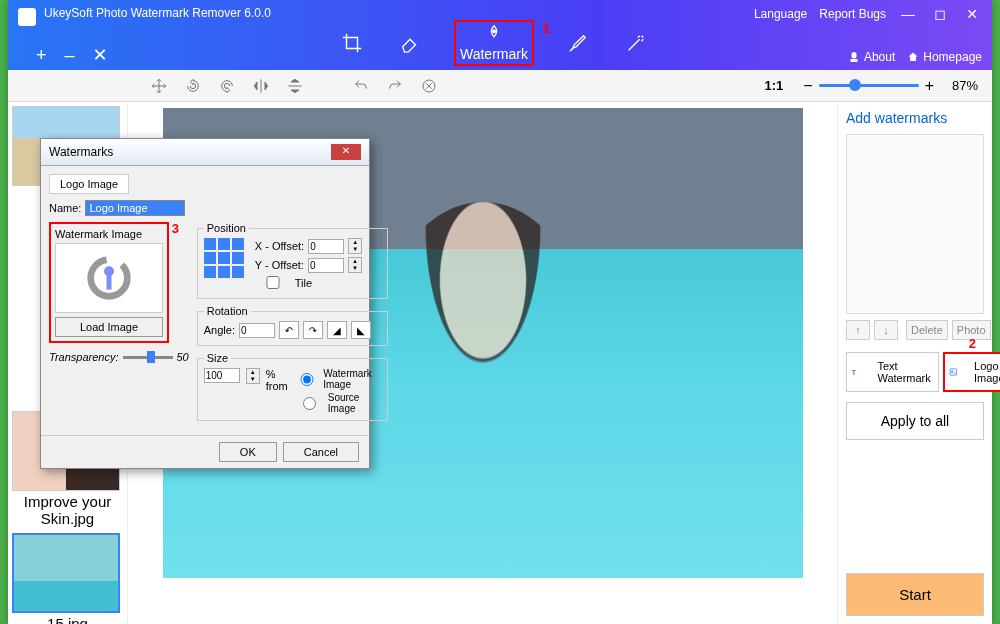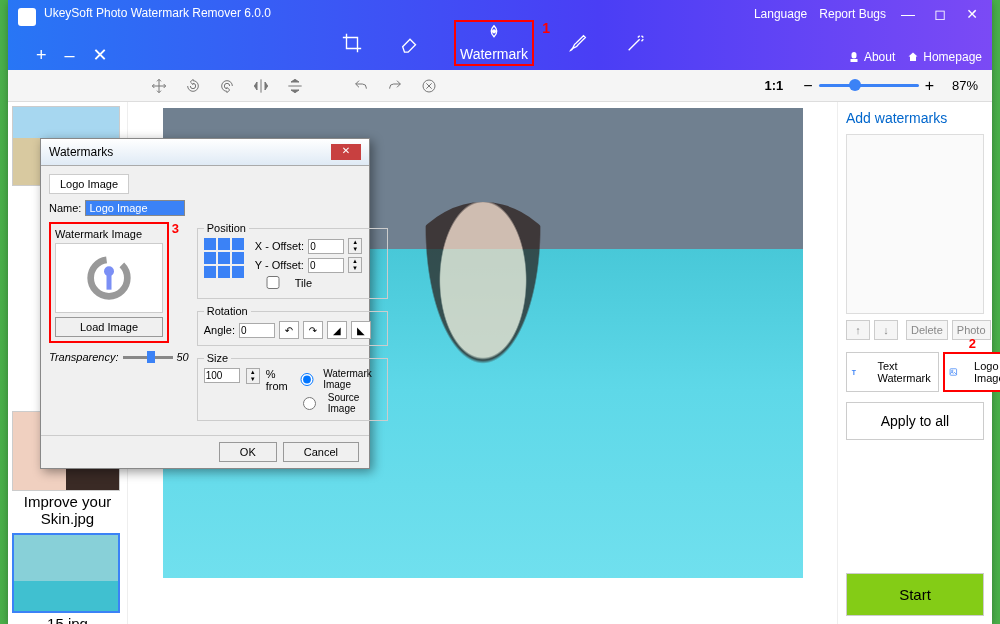--- a/index.html
+++ b/index.html
@@ -53,21 +53,21 @@
 .side-title { color: #0066cc; font-size: 14px; margin-bottom: 8px; cursor: pointer; }
 .preview-box { height: 180px; border: 1px solid #ddd; background: #fafafa; margin-bottom: 6px; }
 .side-btns { display: flex; gap: 4px; margin-bottom: 12px; }
 .side-btn { flex: 1; font-size: 11px; padding: 3px 4px; border: 1px solid #ccc; background: #f5f5f5; cursor: pointer; color: #888; text-align: center; }
 .arrow-btn { width: 24px; flex: none; }
 .wm-type-row { display: flex; gap: 4px; margin-bottom: 10px; position: relative; }
 .wm-type { flex: 1; font-size: 11px; padding: 6px 4px; border: 1px solid #ccc; background: #fff; cursor: pointer; display: flex; align-items: center; gap: 16px; justify-content: center; }
 .wm-type.highlighted { border: 2px solid red; }
 .ann2 { position: absolute; top: -16px; right: 8px; color: red; font-size: 13px; font-weight: bold; }
 .apply-btn { padding: 10px; border: 1px solid #ccc; background: #fff; cursor: pointer; font-size: 14px; text-align: center; margin-bottom: auto; }
-.start-btn { padding: 12px; border: 1px solid #ccc; background: #84cc16; cursor: pointer; font-size: 15px; text-align: center; margin-top: 10px; }
+.start-btn { padding: 12px; border: 1px solid #ccc; background: #fdba74; cursor: pointer; font-size: 15px; text-align: center; margin-top: 10px; }
 
 
 .dialog { position: absolute; left: 32px; top: 138px; width: 330px; background: #f0f0f0; border: 1px solid #888; box-shadow: 3px 3px 10px rgba(0,0,0,0.4); font-size: 11px; }
 .dlg-title { background: linear-gradient(#fff, #dfeaf5); padding: 5px 8px; font-size: 12px; display: flex; justify-content: space-between; align-items: center; border-bottom: 1px solid #aaa; }
 .dlg-close { background: #c84040; color: #fff; width: 30px; height: 16px; text-align: center; line-height: 14px; cursor: pointer; font-size: 10px; }
 .dlg-body { padding: 8px; }
 .dlg-tab { background: #fff; border: 1px solid #ccc; padding: 3px 10px; display: inline-block; font-size: 11px; }
 .dlg-row { display: flex; gap: 8px; margin-top: 6px; }
 .name-field { display: flex; align-items: center; gap: 4px; margin: 6px 0; }
 .name-field input { width: 100px; font-size: 11px; padding: 1px 3px; background: #3b82f6; color: #fff; border: 1px solid #888; }

